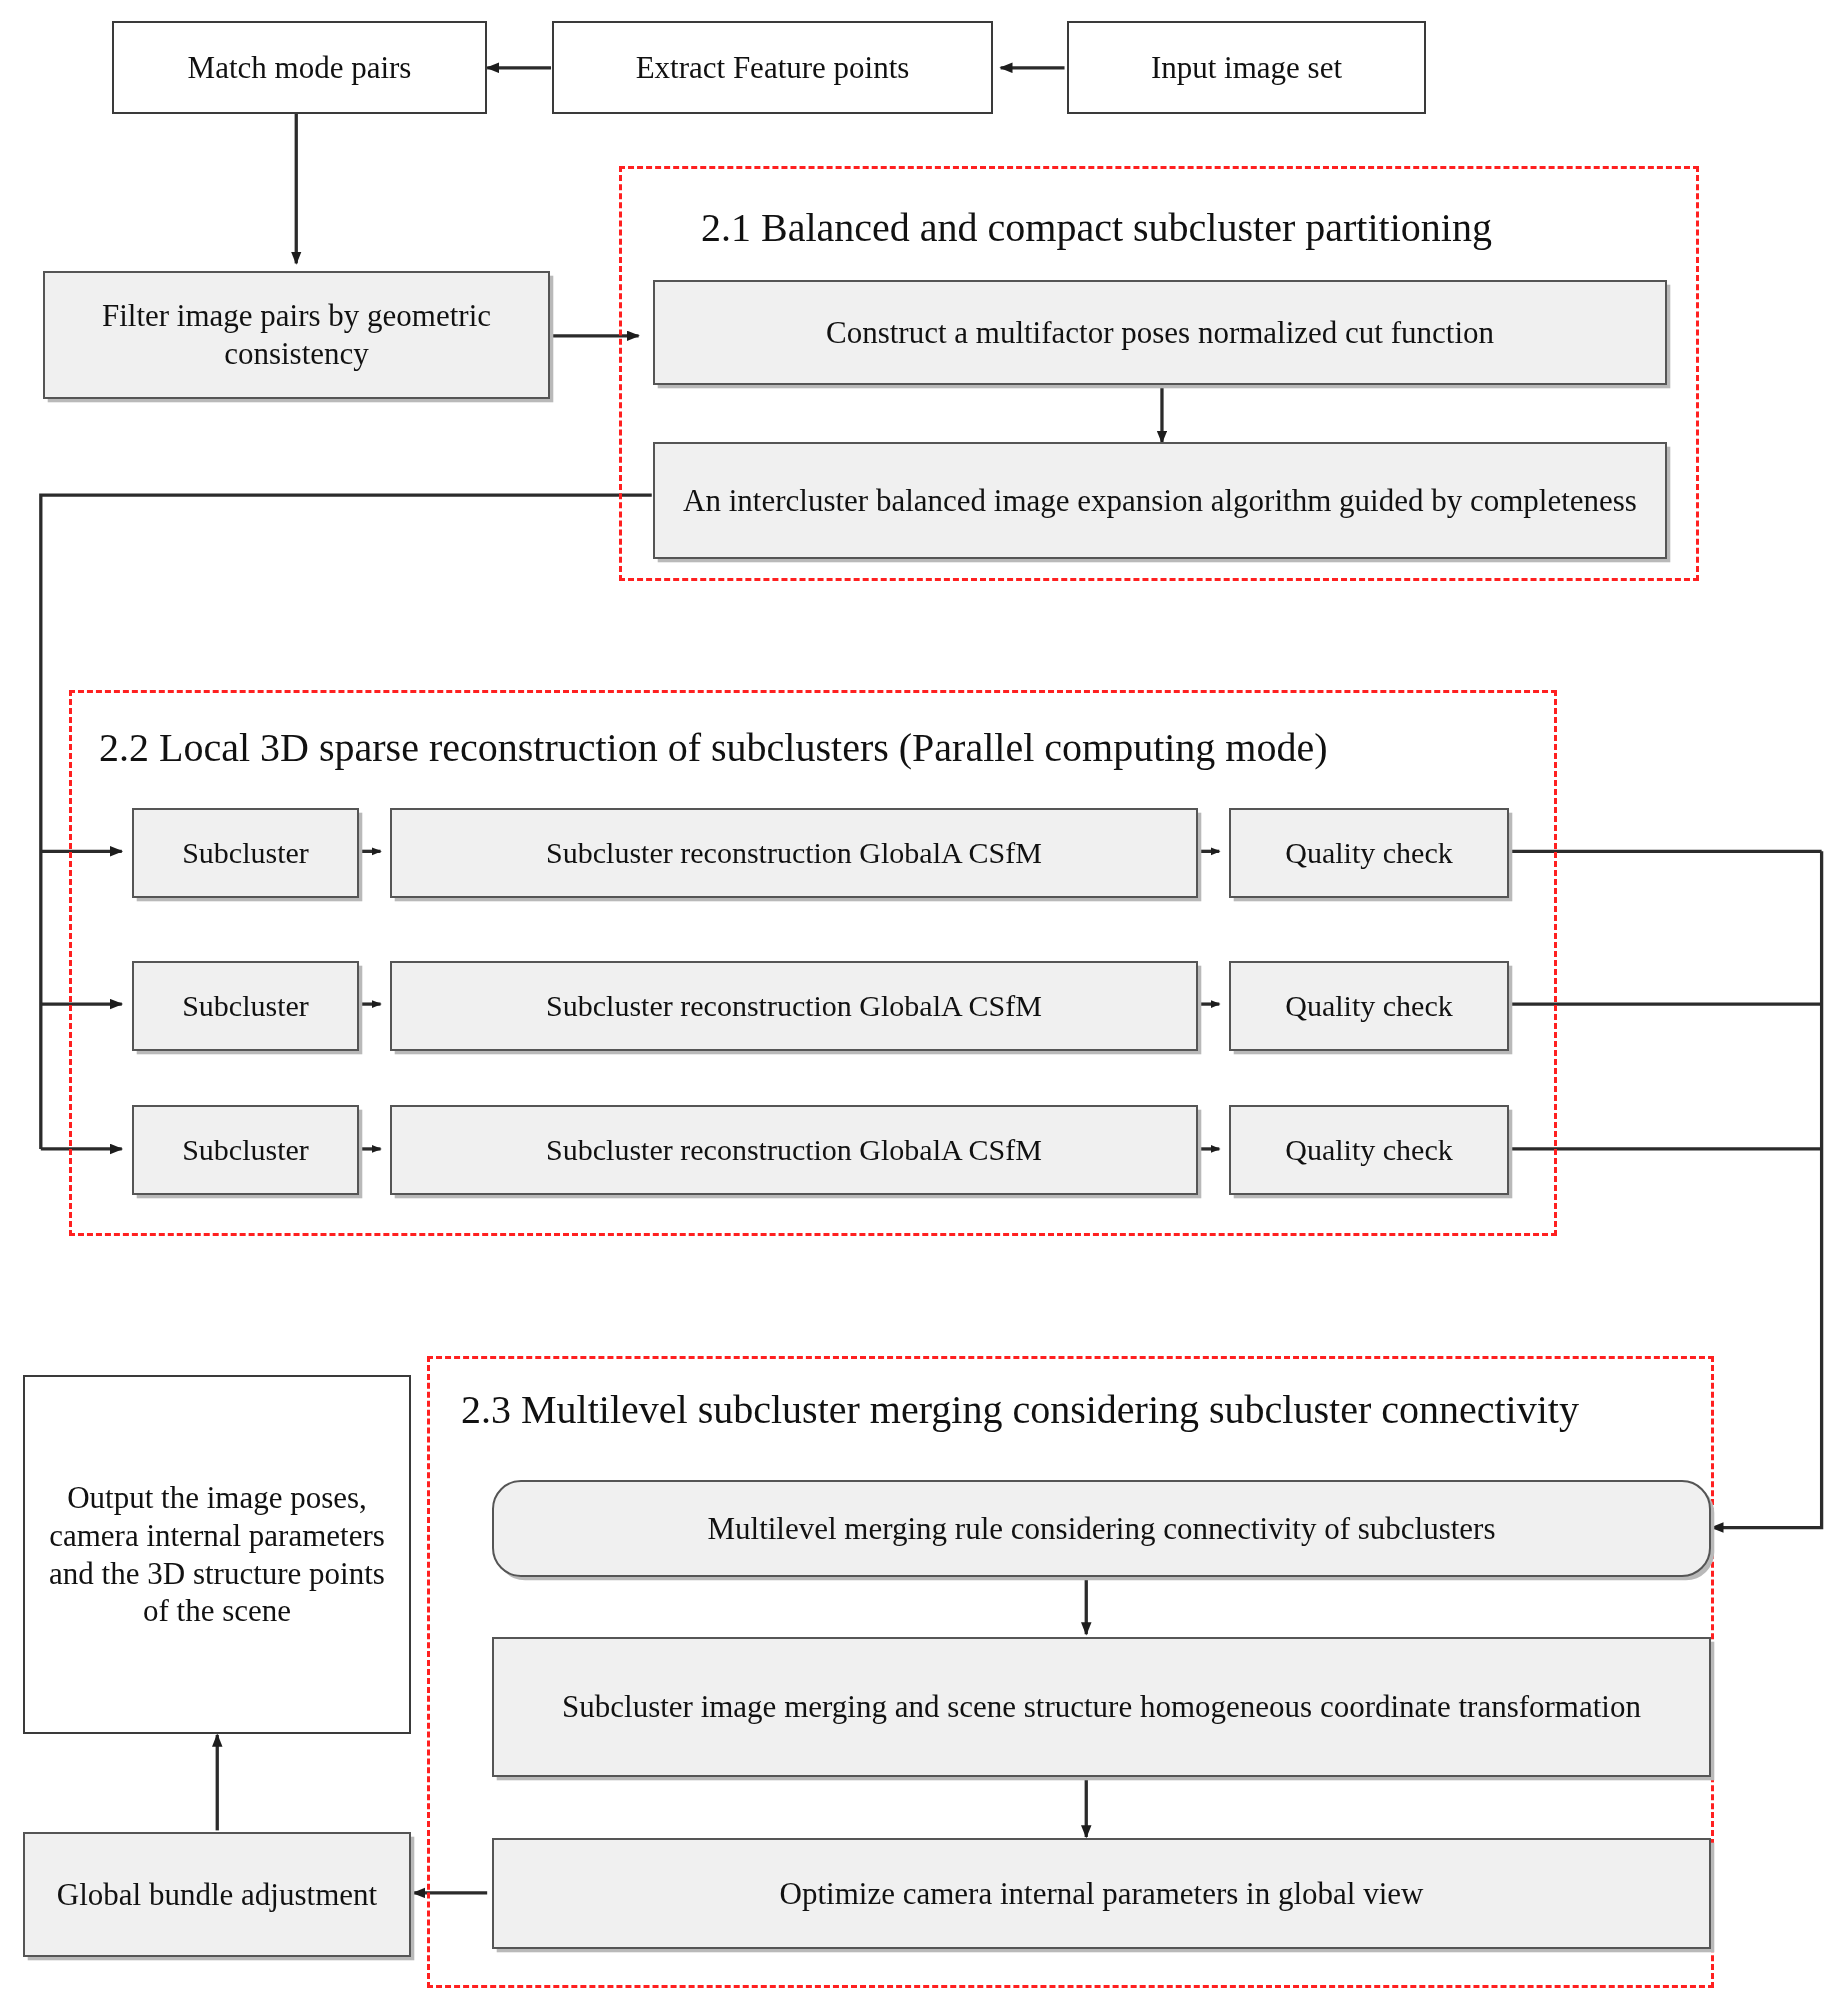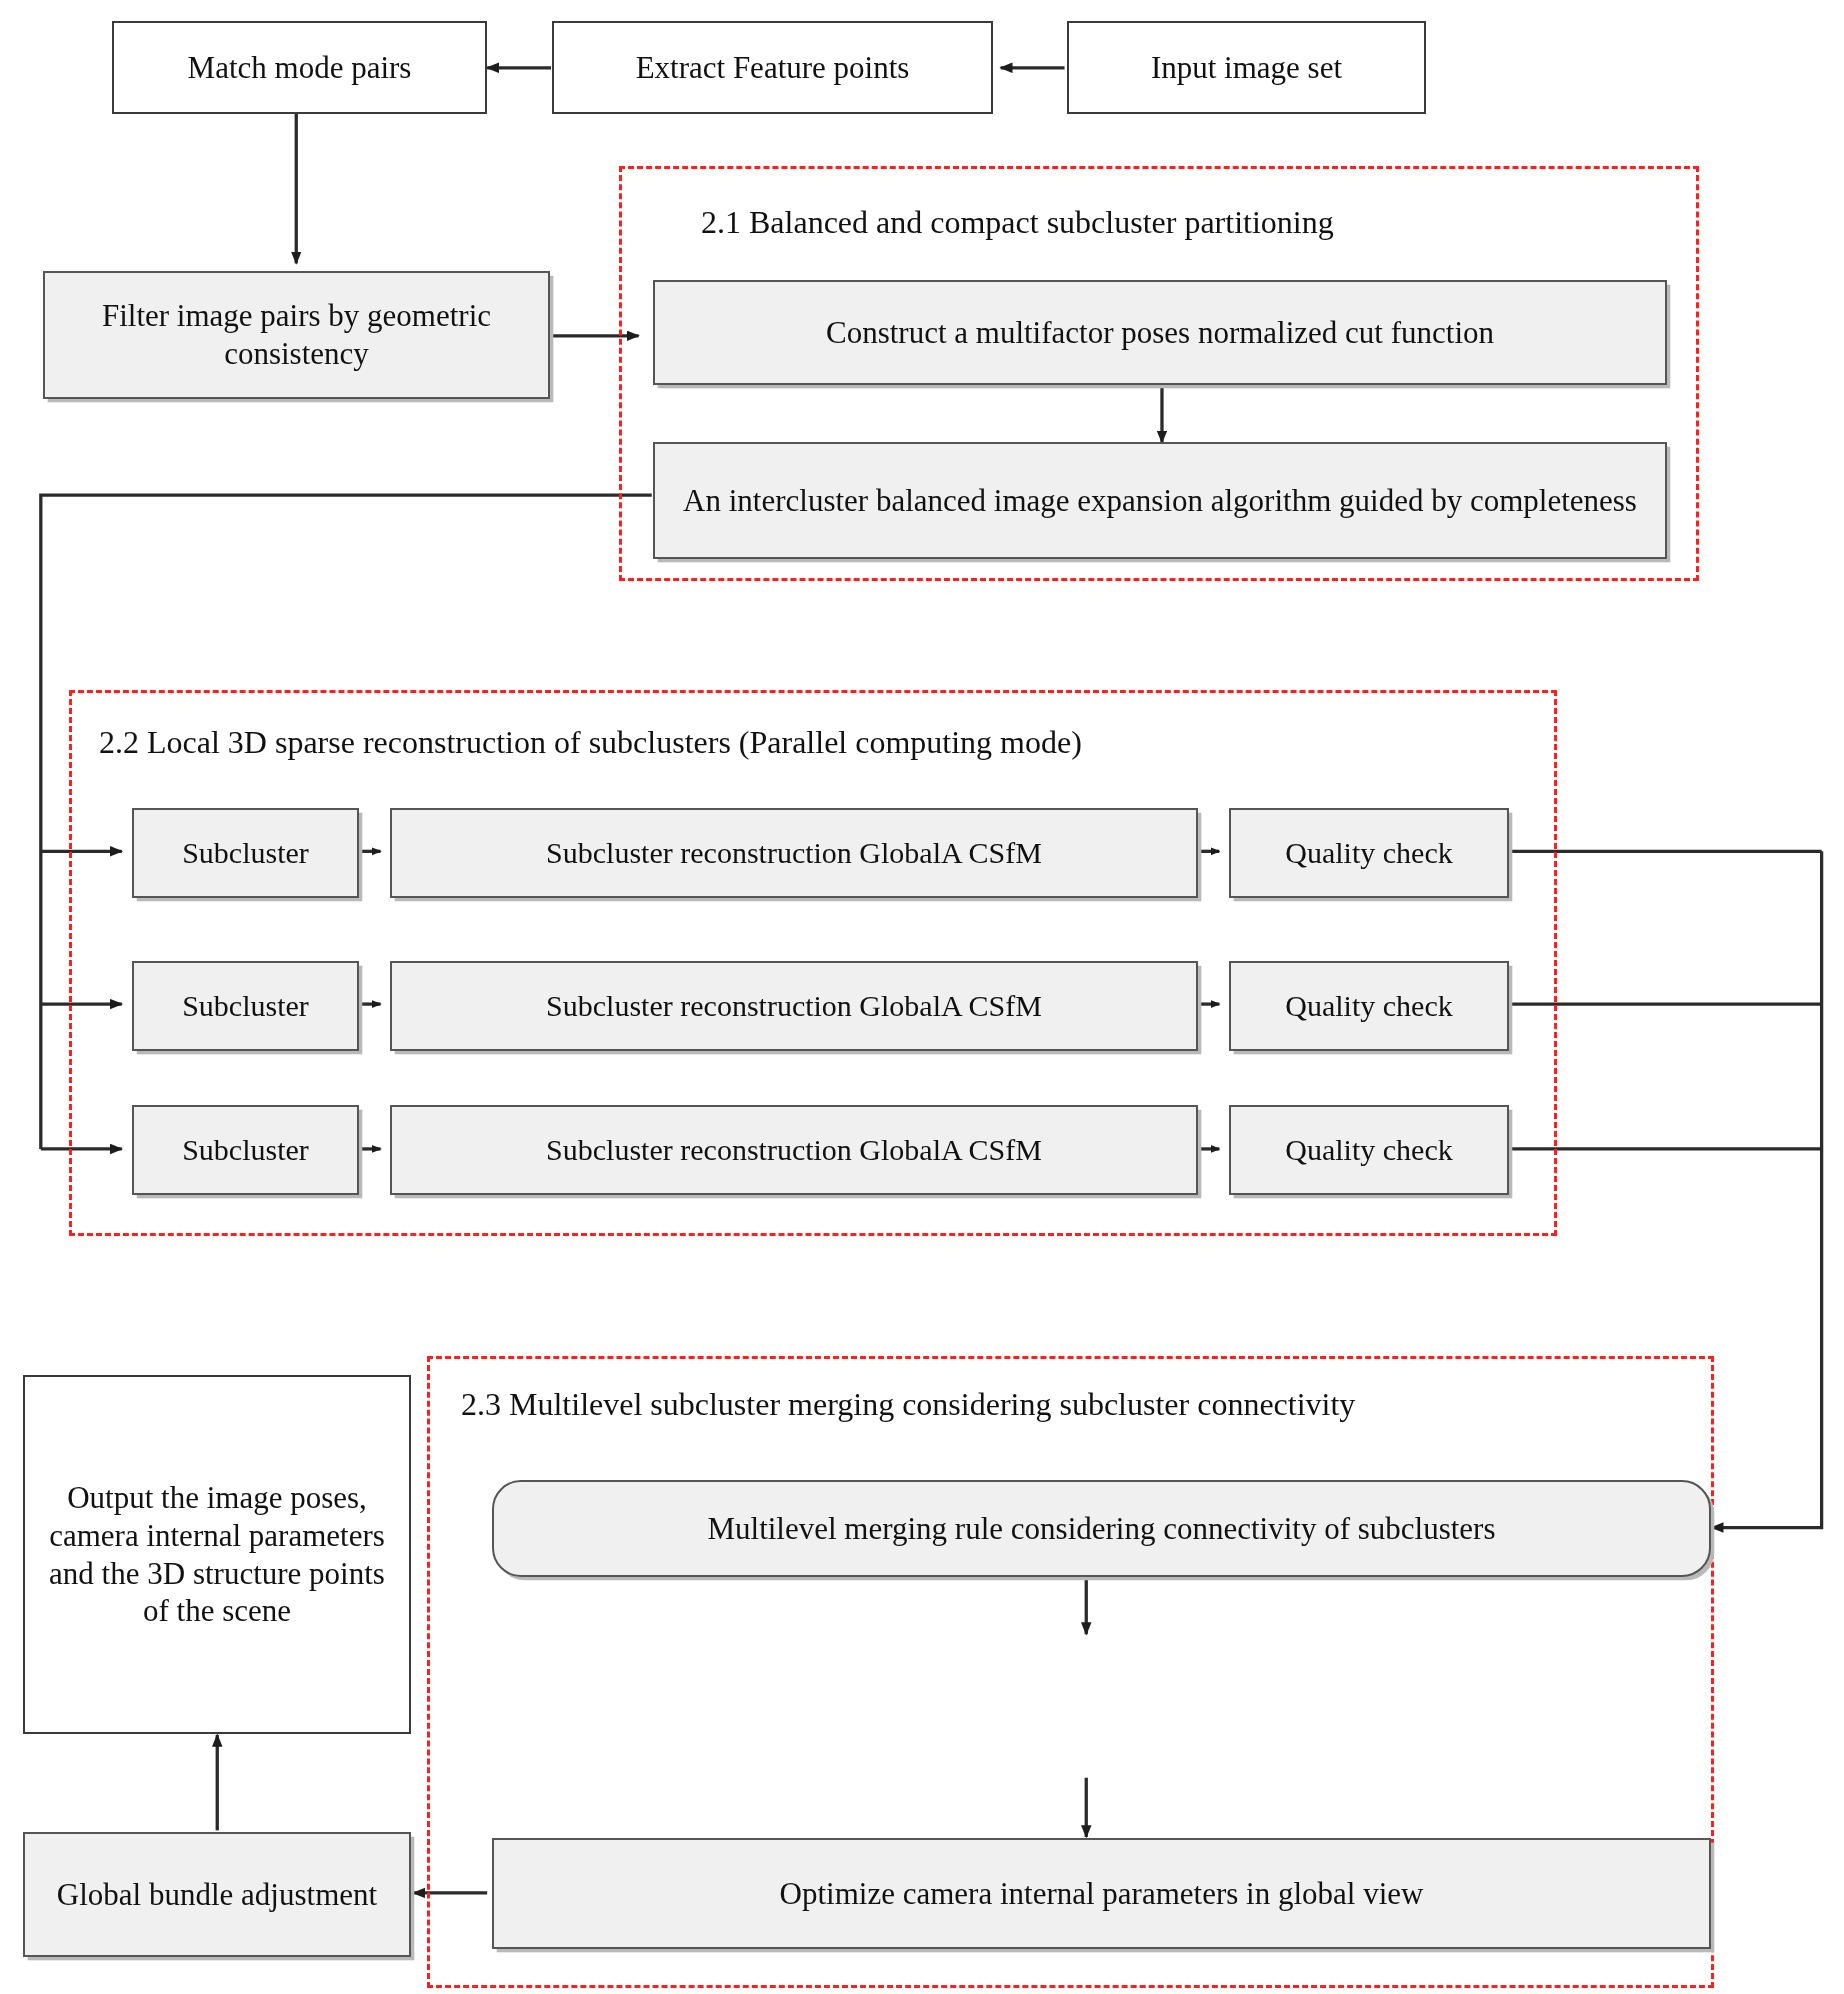--- a/index.html
+++ b/index.html
@@ -14,21 +14,21 @@
   .plain{background:#ffffff;border:2px solid #3a3a3a;}
   
   .shade{background:#f0f0f0;border:2px solid #555555;
          box-shadow:4px 4px 0 -0.7px #b9b9b9;}
 
   .sec{position:absolute;box-sizing:border-box;border:3.3px dashed #ff2020;}
   .sectitle{position:absolute;font-family:"Liberation Serif",serif;color:#111;
             white-space:nowrap;}
   .f46{font-size:30px;font-family:Liberation Serif, serif;}
   .f47{font-size:31px;}
-  .f48{font-size:32px;}
+  .f48{font-size:40px;}
 </style>
 </head>
 <body>
 
 <div id="stage">
 
   <svg class="lines" viewBox="0 0 2801 3030" preserveAspectRatio="none">
     <defs>
       <marker id="ah" markerWidth="16" markerHeight="16" refX="13" refY="6" orient="auto" markerUnits="userSpaceOnUse">
         <path d="M0,0 L15,6 L0,12 z" fill="#1d1d1d"></path>
@@ -111,17 +111,18 @@
   <div class="node shade f46" style="left:132px;top:1105px;width:227px;height:90px;">Subcluster</div>
   <div class="node shade f46" style="left:390px;top:1105px;width:808px;height:90px;">Subcluster reconstruction  GlobalA CSfM</div>
   <div class="node shade f46" style="left:1229px;top:1105px;width:280px;height:90px;">Quality check</div>
 
   <div class="node plain f47" style="left:23px;top:1375px;width:388px;height:359px;padding:0 17px;">Output the image poses, camera internal parameters and the 3D structure points of the scene</div>
 
   <div class="node shade f47" style="left:23px;top:1832px;width:388px;height:125px;padding:0 17px;">Global bundle adjustment</div>
 
   <div class="node shade f47" style="left:492px;top:1480px;width:1219px;height:97px;padding:0 12px;border-radius:29px;">Multilevel merging rule considering connectivity of subclusters</div>
 
+  <div class="node shade f47" style="left:492px;top:1637px;width:1219px;height:140px;padding:0 40px;">Subcluster image merging and scene structure homogeneous coordinate transformation</div>
 
   <div class="node shade f47" style="left:492px;top:1838px;width:1219px;height:111px;padding:0 16px;">Optimize camera internal parameters in global view</div>
 
 </div>
 
 
 </body></html>

